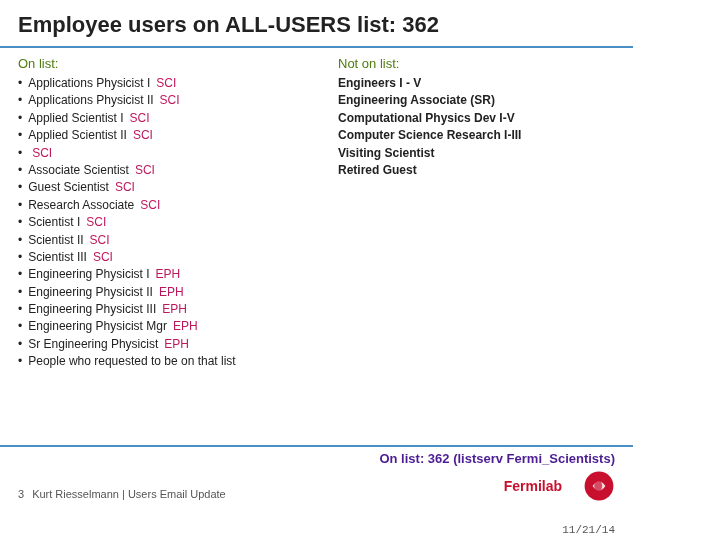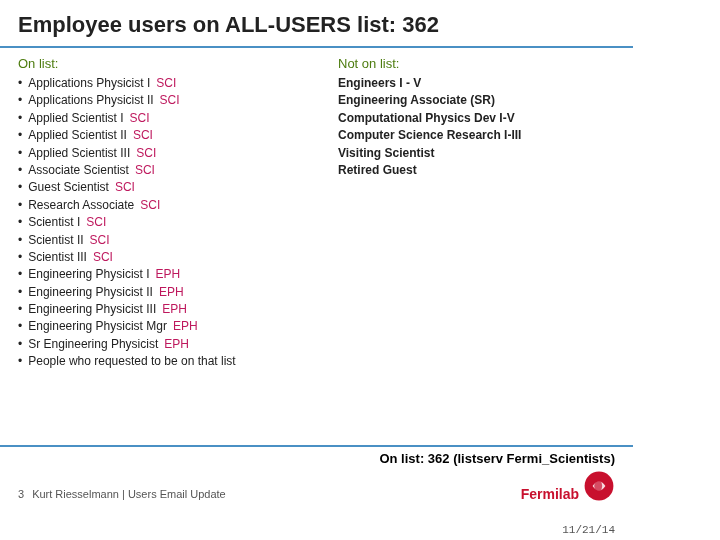--- a/index.html
+++ b/index.html
@@ -107,27 +107,27 @@
     }
     .footer-right {
       display: flex;
       flex-direction: column;
       align-items: flex-end;
       gap: 2px;
     }
     .on-list-count {
       font-size: 13px;
       font-weight: bold;
-      color: #000000;
+      color: #4c1d95;
       margin-bottom: 2px;
     }
     .fermilab-logo {
       display: flex;
-      align-items: flex-end;
-      gap: 4px;
+      align-items: center;
+      gap: 21px;
     }
     .fermilab-text {
       font-size: 14px;
       font-weight: bold;
       color: #c8102e;
     }
     .fermilab-icon {
       width: 32px;
       height: 32px;
     }
@@ -161,21 +161,20 @@
             <span>Applied Scientist I</span>
             <span class="tag">SCI</span>
           </li>
           <li>
             <span class="bullet">•</span>
             <span>Applied Scientist II</span>
             <span class="tag">SCI</span>
           </li>
           <li>
             <span class="bullet">•</span>
-            <span>Applied Scientist III</span>
             <span class="tag">SCI</span>
           </li>
           <li>
             <span class="bullet">•</span>
             <span>Associate Scientist</span>
             <span class="tag">SCI</span>
           </li>
           <li>
             <span class="bullet">•</span>
             <span>Guest Scientist</span>

